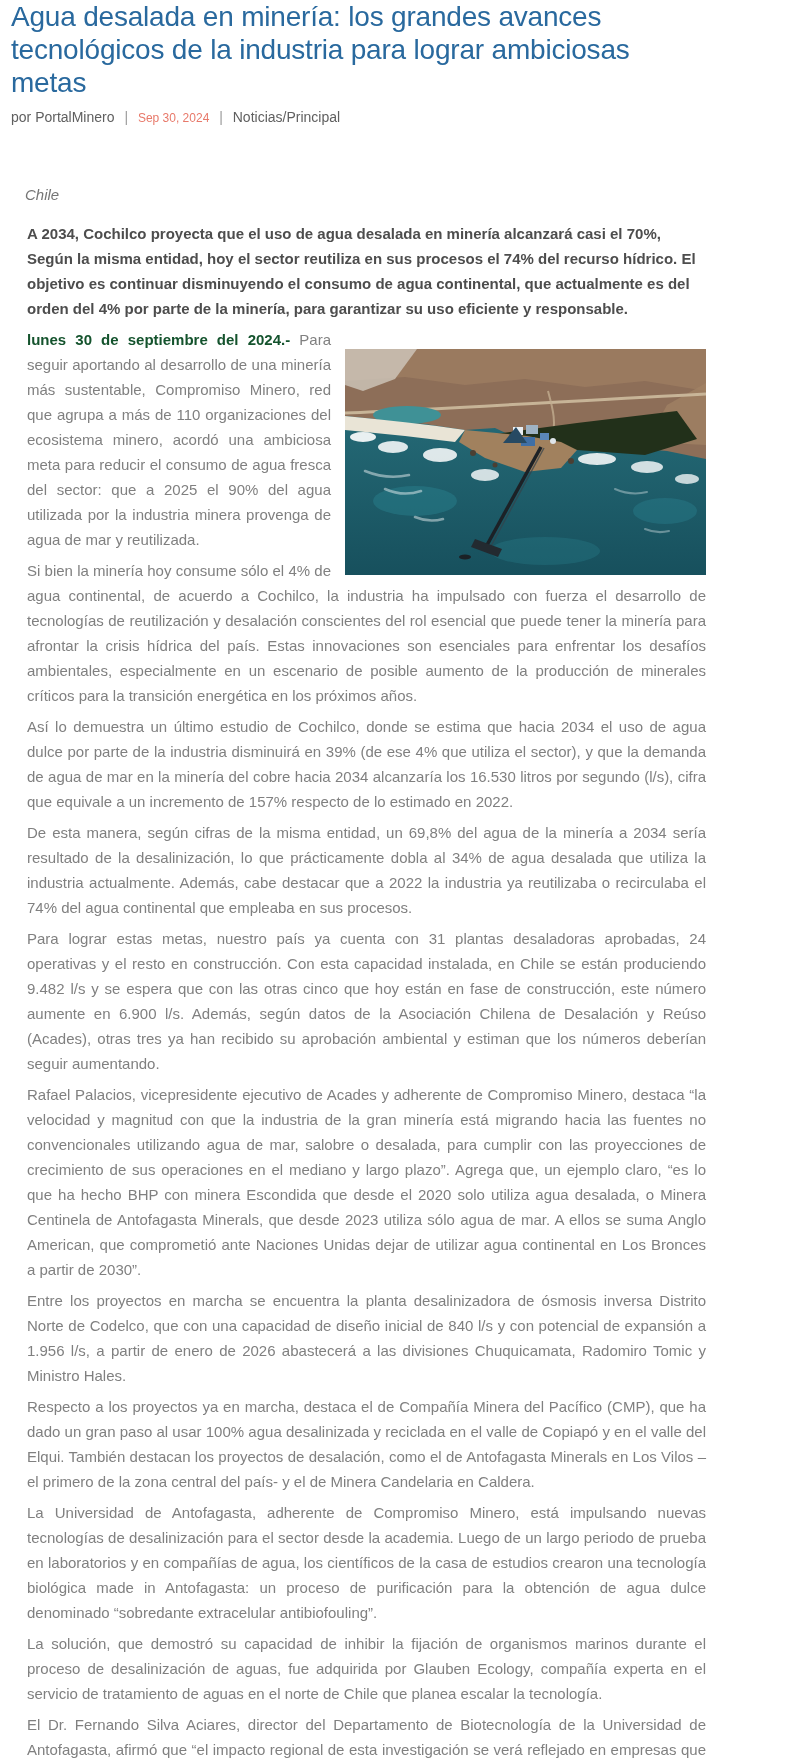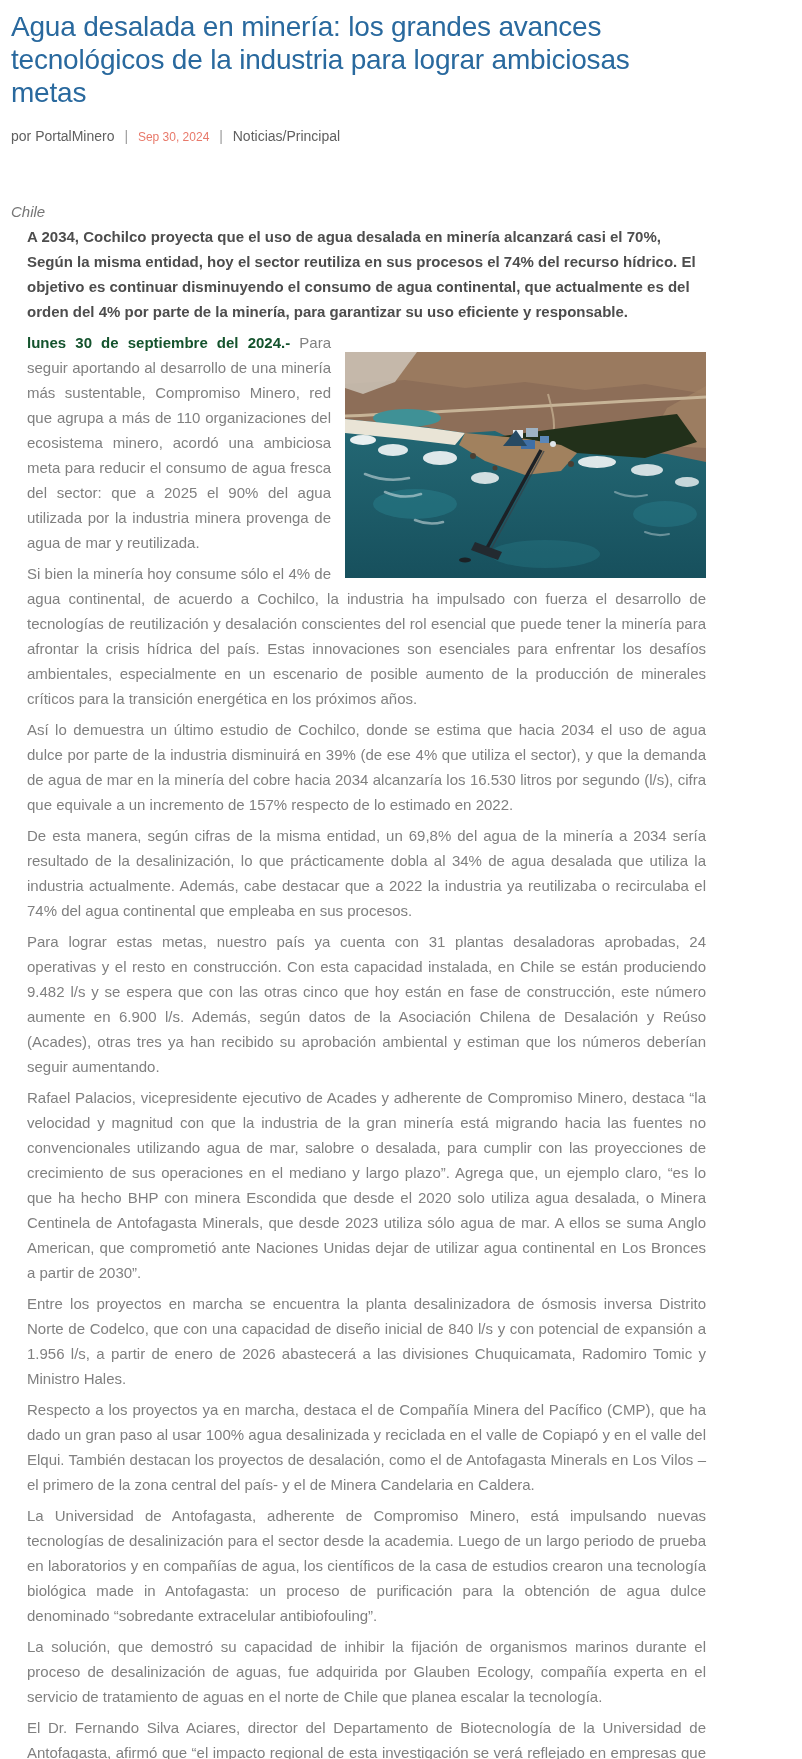--- a/index.html
+++ b/index.html
@@ -1,35 +1,35 @@
 <!DOCTYPE html>
 <html><head>
 <meta charset="utf-8">
 <style>
   html,body{margin:0;padding:0;background:#ffffff;}
   .page{
     width:718px;height:1759px;box-sizing:border-box;
-    padding:10px 12px 0 11px;overflow:hidden;background:#fff;
+    padding:0 12px 0 11px;overflow:hidden;background:#fff;
     font-family:"Liberation Sans", sans-serif;
   }
   h1.article-title{
     margin:0;font-size:28px;line-height:33px;font-weight:400;
     color:#29699e;letter-spacing:-0.2px;
   }
   .post-meta{
-    margin-top:18px;font-size:14px;line-height:19px;color:#5f5f5f;
+    margin-top:6px;font-size:14px;line-height:24px;color:#5f5f5f;
   }
   .post-meta .sep{color:#9a9a9a;margin:0 6px;font-weight:300;}
   .post-meta .date{color:#e8796a;font-size:12px;}
   .post-meta .author,.post-meta .category{color:#5f5f5f;cursor:pointer;}
   .content{
     margin-top:52px;font-size:15px;line-height:25px;color:#808080;
   }
   .content p{margin:0 0 6px 16px;text-align:justify;}
-  p.location{font-style:italic;color:#757575;margin:0;text-align:left;}
+  p.location{font-style:italic;color:#757575;margin:14px;text-align:left;}
   p.intro{font-weight:bold;color:#4d4d4d;text-align:left;line-height:25px;}
   p.section-heading{font-weight:bold;color:#4d4d4d;text-align:left;}
   .lead-bold{font-weight:bold;color:#14532d;}
   .photo-float{
     float:right;width:361px;height:226px;
     margin:22px 0 8px 14px;overflow:hidden;background:#1d5f6d;
   }
   .photo-float svg{display:block;width:100%;height:100%;}
 </style>
 </head>

